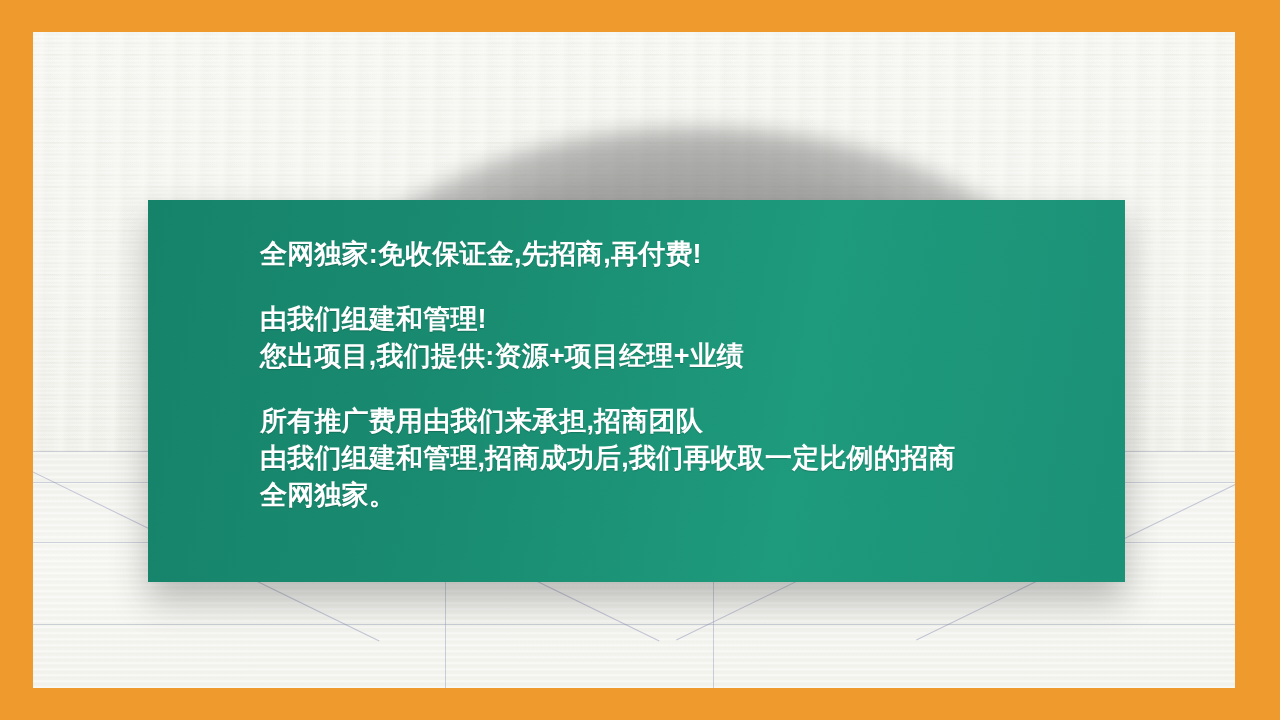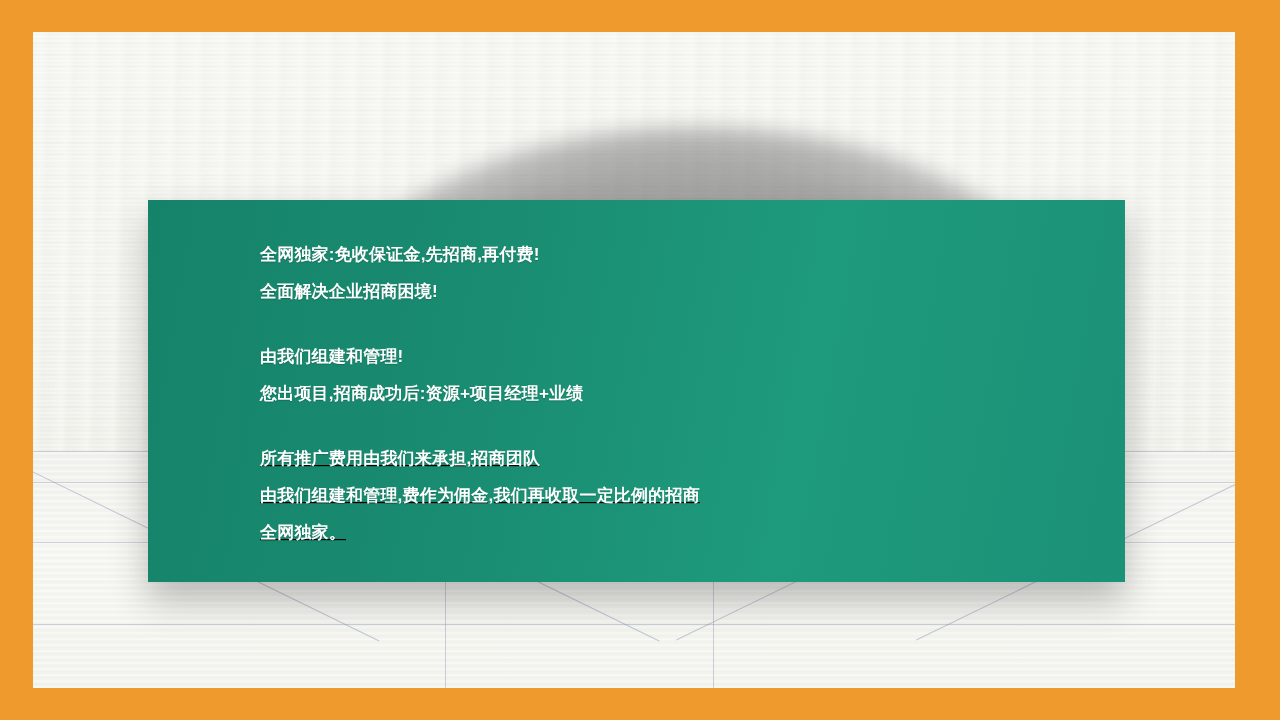--- a/index.html
+++ b/index.html
@@ -163,29 +163,29 @@
     position: absolute;
     left: 112px;
     top: 36px;
     right: 20px;
     bottom: 10px;
   }
 
   .line {
     color: #ffffff;
     font-weight: bold;
-    font-size: 17px;
+    font-size: 27px;
     line-height: 37px;
     letter-spacing: 0.2px;
     white-space: nowrap;
     text-shadow: 0 1px 1px rgba(0,0,0,0.18);
   }
 
   .para { margin: 0 0 28px 0; }
-  .para:last-child { margin-bottom: 0; text-decoration: underline; }
+  .para:last-child { margin-bottom: 0; }
 </style>
 </head>
 <body>
 
 <div id="stage">
 
   <div class="frame-orange"></div>
 
   <div class="scene">
 
@@ -208,31 +208,30 @@
 
       <div class="floor-v" style="left:412px; top:0px;  height:236px;"></div>
       <div class="floor-v" style="left:680px; top:0px;  height:236px;"></div>
     </div>
 
     <div class="panel">
       <div class="panel-inner">
 
         <div class="para">
           <div class="line">全网独家:免收保证金,先招商,再付费!</div>
-          <div class="line">全面解决企业招商困境!</div>
         </div>
 
         <div class="para">
           <div class="line">由我们组建和管理!</div>
-          <div class="line">您出项目,招商成功后:资源+项目经理+业绩</div>
+          <div class="line">您出项目,我们提供:资源+项目经理+业绩</div>
         </div>
 
         <div class="para">
           <div class="line">所有推广费用由我们来承担,招商团队</div>
-          <div class="line">由我们组建和管理,费作为佣金,我们再收取一定比例的招商</div>
+          <div class="line">由我们组建和管理,招商成功后,我们再收取一定比例的招商</div>
           <div class="line">全网独家。</div>
         </div>
 
       </div>
     </div>
 
   </div>
 </div>
 
 </body></html>

